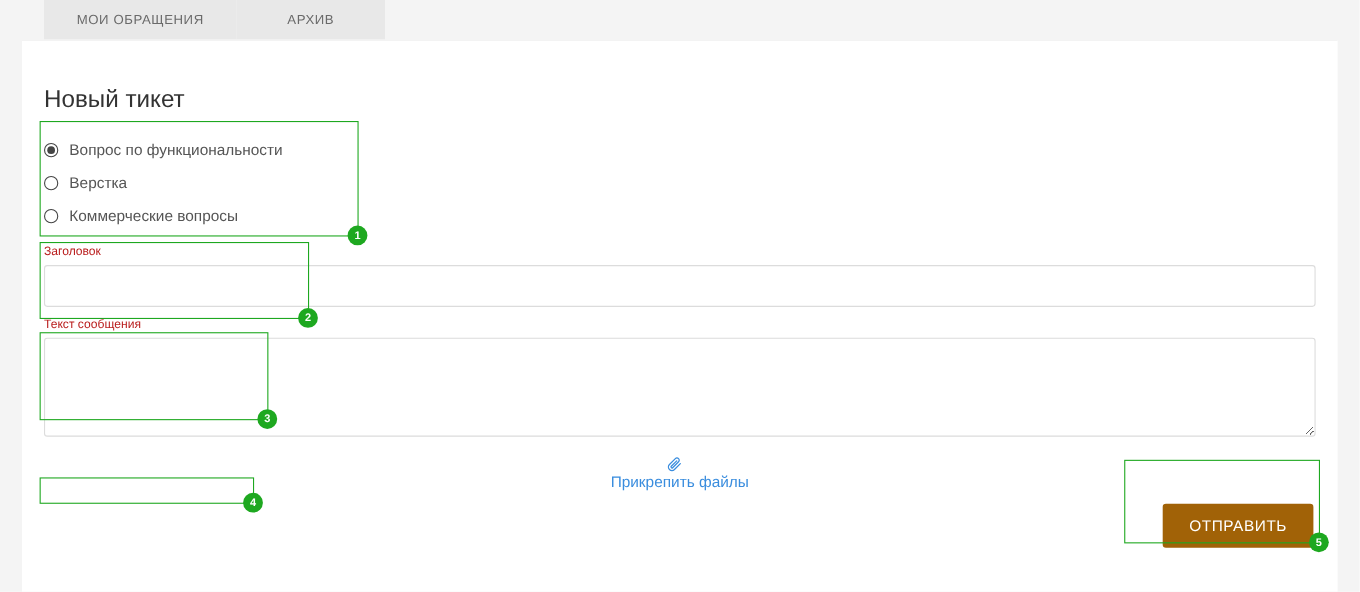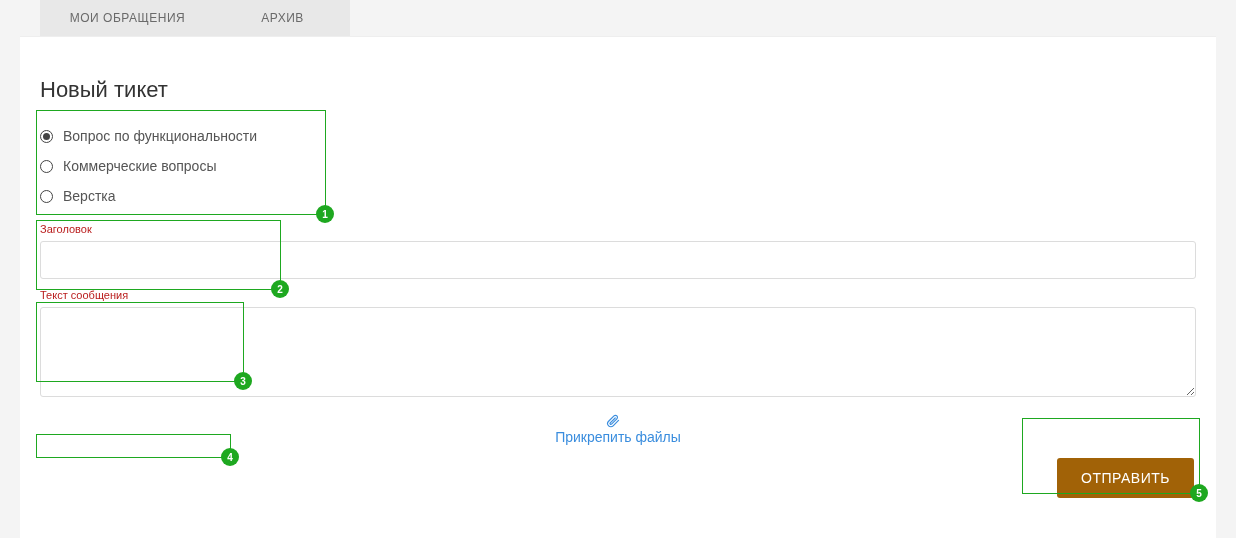--- a/index.html
+++ b/index.html
@@ -161,25 +161,25 @@
 
   <h1 class="page-title">Новый тикет</h1>
 
   <div class="radio-group">
     <label class="radio-row">
       <span class="radio-circle checked"></span>
       <span>Вопрос по функциональности</span>
     </label>
     <label class="radio-row">
       <span class="radio-circle"></span>
-      <span>Коммерческие вопросы</span>
+      <span>Верстка</span>
     </label>
     <label class="radio-row">
       <span class="radio-circle"></span>
-      <span>Верстка</span>
+      <span>Коммерческие вопросы</span>
     </label>
   </div>
 
   <div class="field-label">Заголовок</div>
   <input class="text-input" type="text" value="" style="">
 
   <div class="field-label">Текст сообщения</div>
   <textarea class="textarea" style=""></textarea>
 
   <div class="attach-row">

